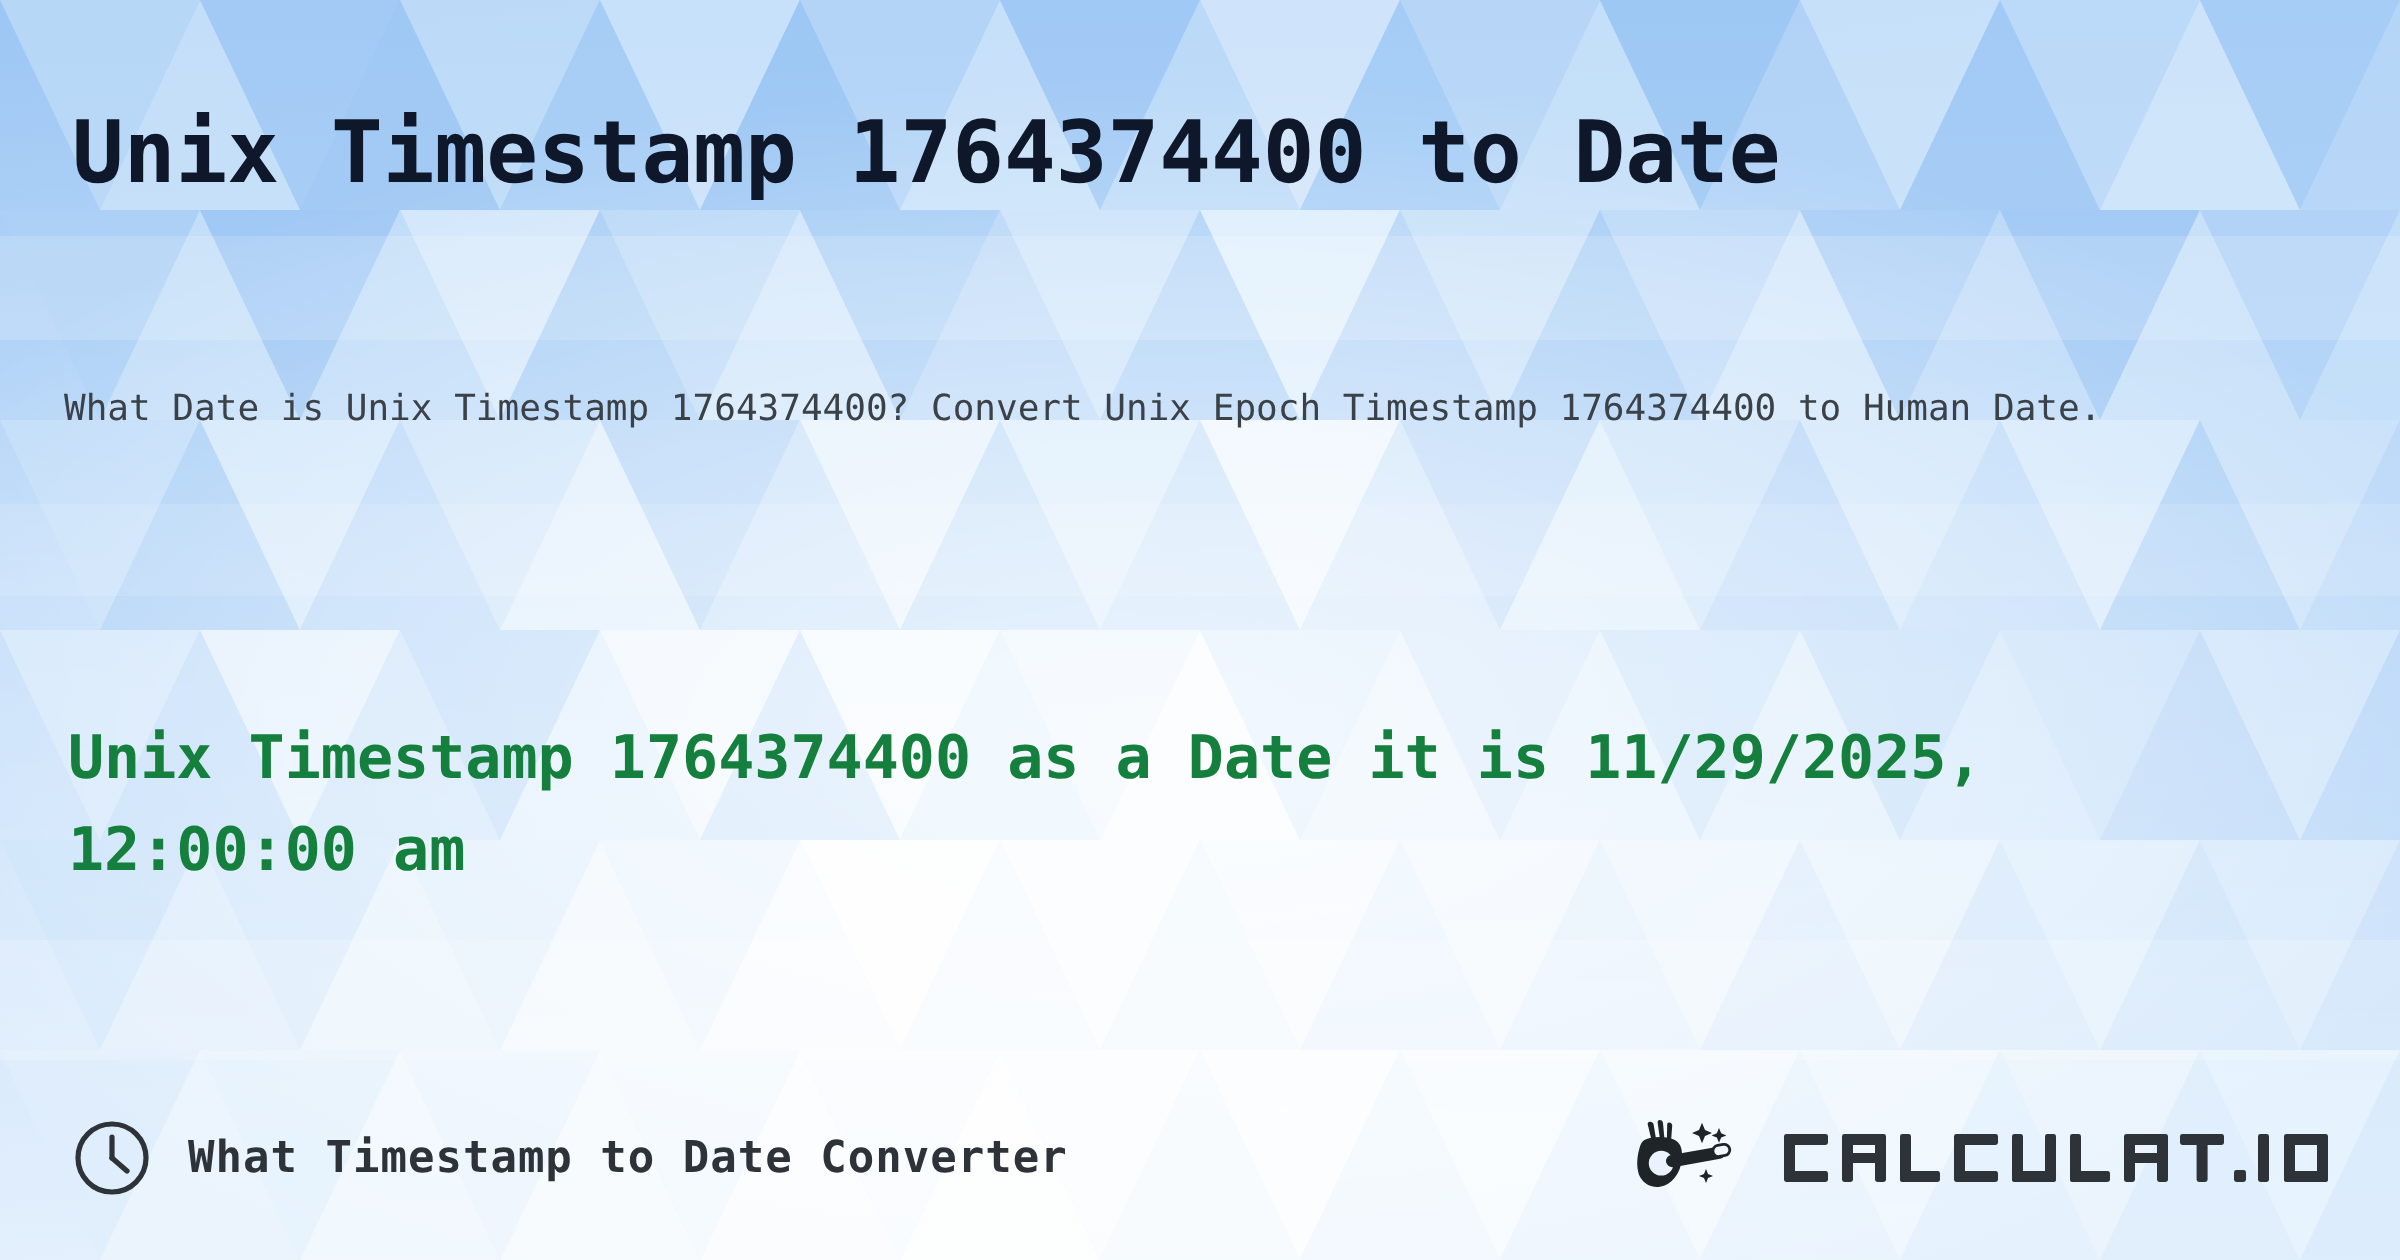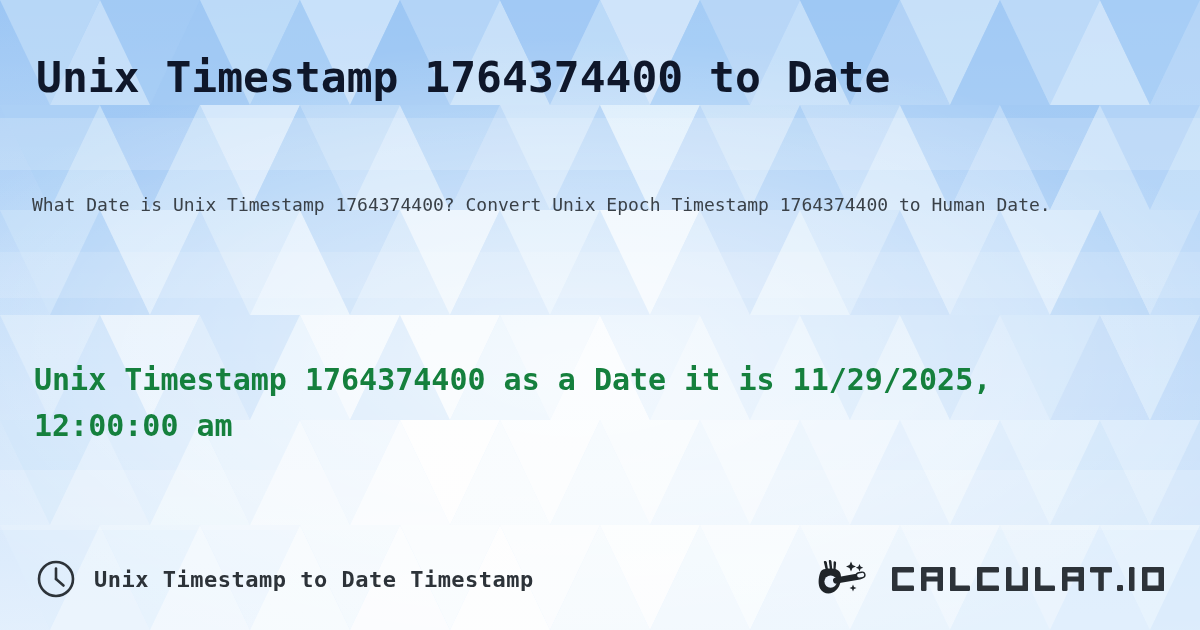--- a/index.html
+++ b/index.html
@@ -283,21 +283,21 @@
     <div class="footer">
 
       <div class="footer-left">
         <span>
           <svg class="clock-icon" viewBox="0 0 40 40" xmlns="http://www.w3.org/2000/svg">
             <circle cx="20" cy="20" r="17" fill="none" stroke="#2d3339" stroke-width="2.6"></circle>
             <line x1="20" y1="20" x2="20" y2="9.5" stroke="#2d3339" stroke-width="2.6" stroke-linecap="round"></line>
             <line x1="20" y1="20" x2="27.5" y2="26.5" stroke="#2d3339" stroke-width="2.6" stroke-linecap="round"></line>
           </svg>
         </span>
-        <span class="footer-label">Unix Timestamp to Date Timestamp</span>
+        <span class="footer-label">What Timestamp to Date Converter</span>
       </div>
 
       <div class="brand">
         <span>
           <svg class="brand-mark" viewBox="0 0 62 42" xmlns="http://www.w3.org/2000/svg">
             <g fill="#1f2429">
 
               <path d="M6.5 3.0 C7.6 2.6 8.6 3.2 8.8 4.3 L10.2 12.6 L8.0 13.0 L6.0 4.8 C5.8 3.9 5.7 3.3 6.5 3.0 Z"></path>
               <path d="M11.4 2.1 C12.5 1.8 13.4 2.5 13.5 3.6 L14.3 12.2 L12.1 12.4 L10.9 3.9 C10.8 3.0 10.7 2.4 11.4 2.1 Z"></path>
               <path d="M16.4 3.2 C17.4 3.1 18.2 3.9 18.1 4.9 L17.5 12.8 L15.4 12.6 L15.6 4.6 C15.6 3.8 15.7 3.3 16.4 3.2 Z"></path>

